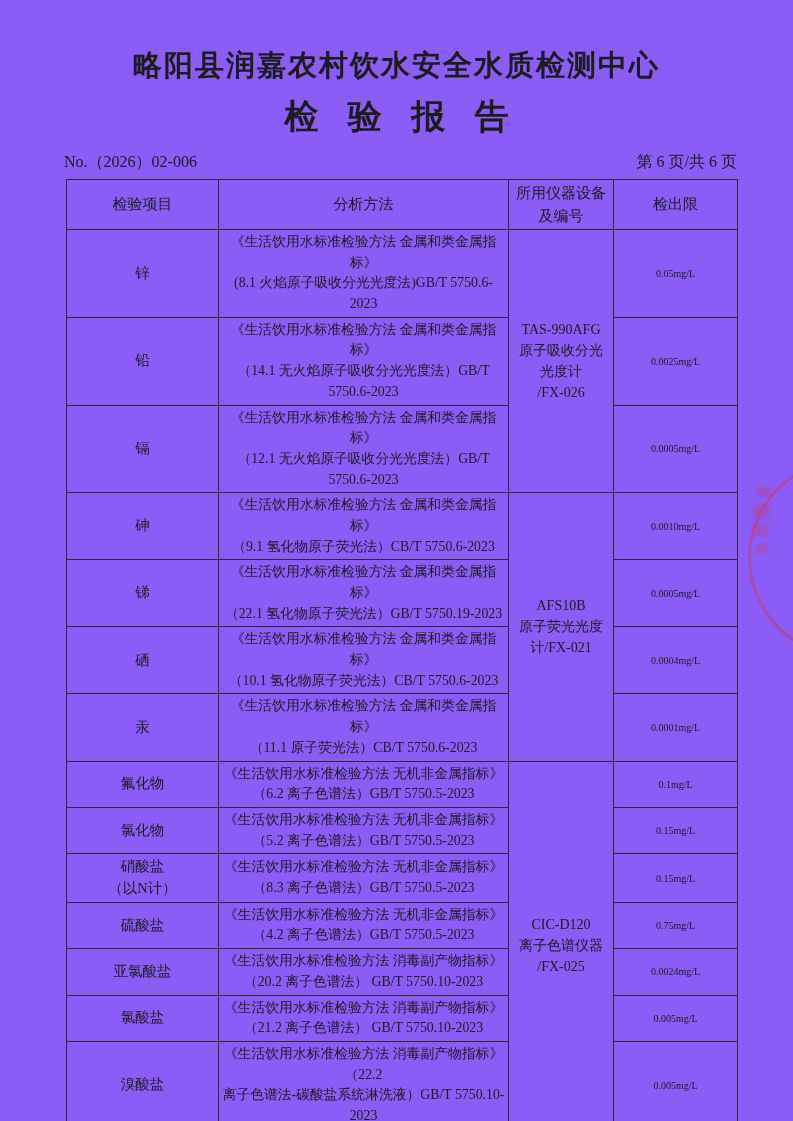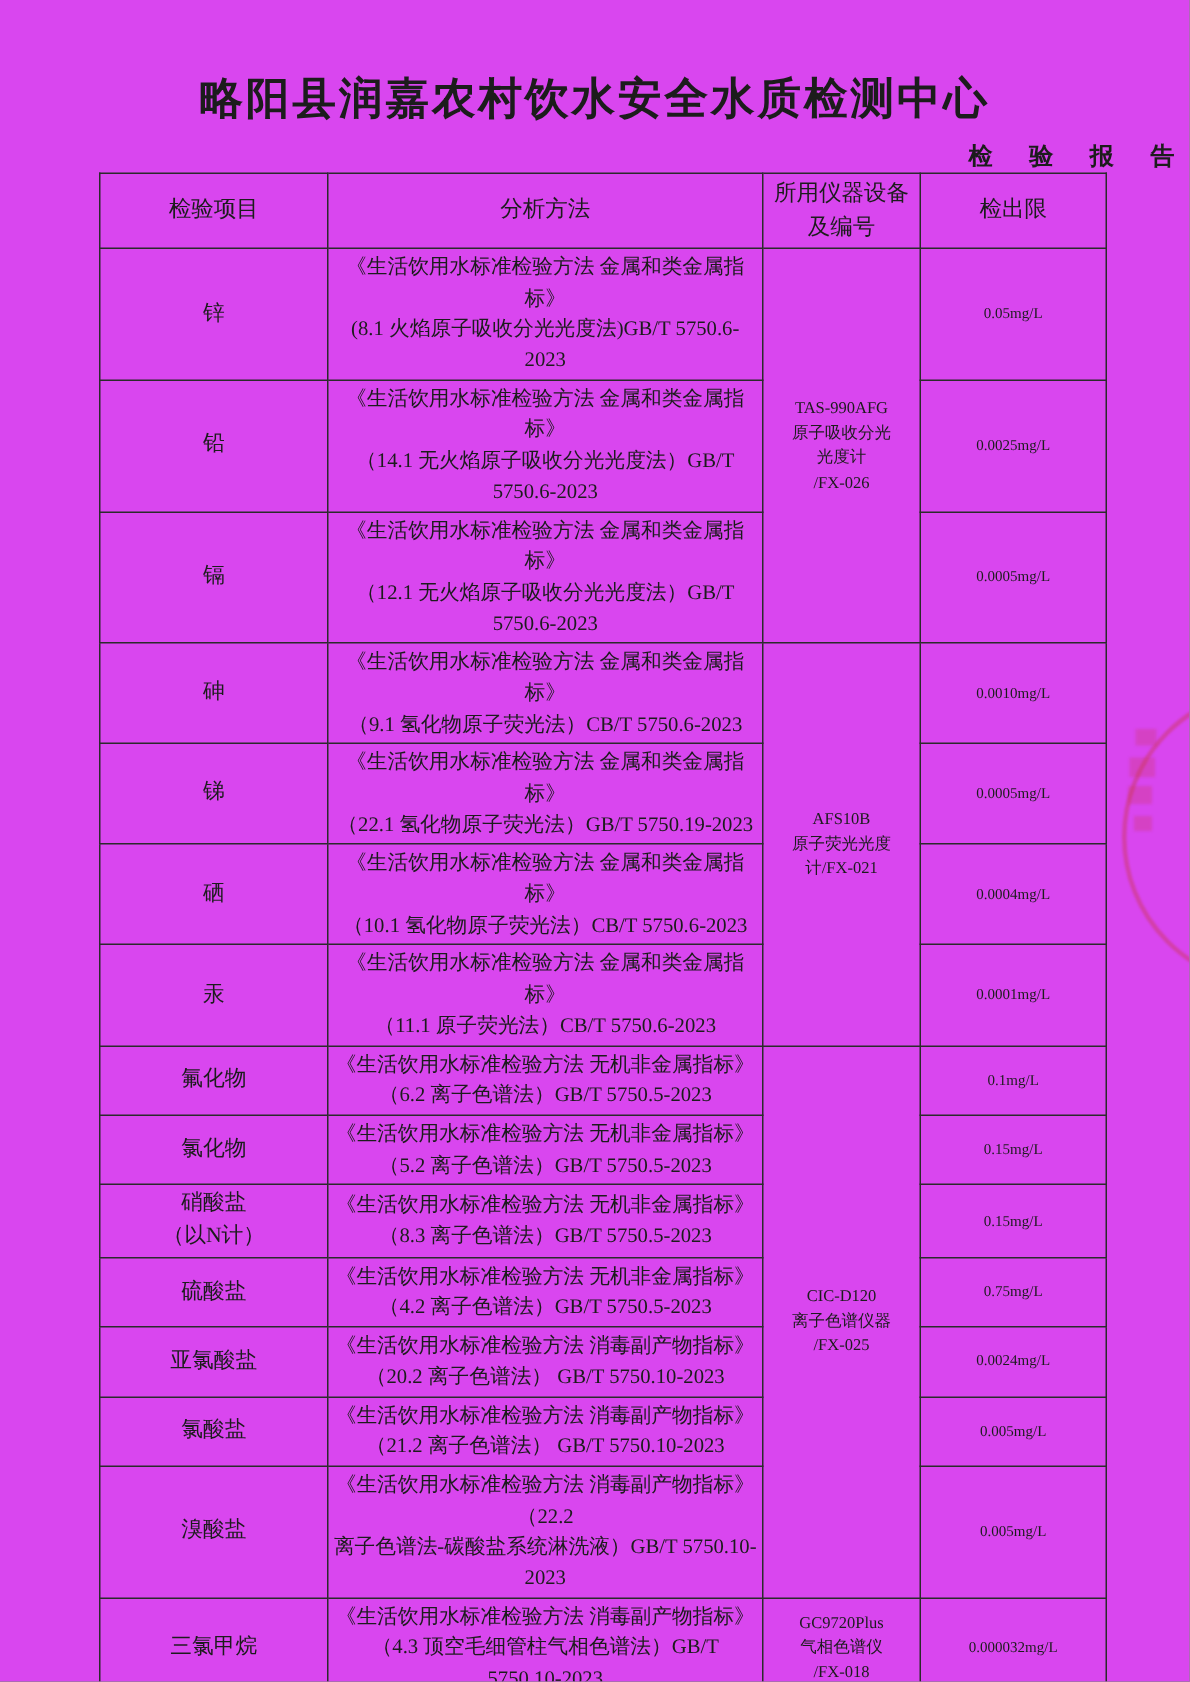--- a/index.html
+++ b/index.html
@@ -1,38 +1,38 @@
 <!DOCTYPE html>
 <html lang="zh"><head>
 <meta charset="utf-8">
 <style>
   * { margin:0; padding:0; box-sizing:border-box; }
   html,body { background:#888; }
   .page {
     position:relative;
     width:793px; height:1121px;
     margin:0 auto;
-    background:#d946ef;
+    background:#8b5cf6;
     overflow:hidden;
     color:#1c1c1c;
     font-family:"Liberation Serif", serif;
   }
   .title {
     margin-top:46px;
     text-align:center;
     font-family:"Liberation Sans", sans-serif;
     font-size:29px;
     font-weight:700;
     letter-spacing:2px;
   }
   .subtitle {
     margin-top:8px;
-    text-align:right;
+    text-align:center;
     font-family:"Liberation Sans", sans-serif;
-    font-size:16px;
+    font-size:34px;
     font-weight:700;
     letter-spacing:10px;
     text-indent:10px;
   }
   .meta-row {
     display:flex;
     justify-content:space-between;
     align-items:flex-end;
     margin:12px 56px 6px 64px;
     font-size:16px;
@@ -54,21 +54,21 @@
   table.report { border:1.5px solid #222; }
   thead th {
     height:44px;
     font-weight:400;
     font-size:15px;
     line-height:1.25;
   }
   tbody td { height:42px;margin-top:44px; }
   .c-item   { font-size:14.5px; line-height:1.3; }
   .c-method { font-size:13.8px; }
-  .c-instr  { font-size:11px; line-height:1.55; }
+  .c-instr  { font-size:14px; line-height:1.55; }
   .c-limit  { font-size:10px; }
   
   .seal {
     position:absolute;
     left:748px; top:458px;
     width:200px; height:200px;
     border-radius:50%;
     border:3.5px solid rgba(205,55,85,0.45);
     filter:blur(0.7px);
     pointer-events:none;
@@ -85,20 +85,24 @@
   .m4 { left:756px; top:544px; width:12px; height:10px; }
 </style>
 </head>
 <body>
 
 <div class="page">
 
   <div class="title">略阳县润嘉农村饮水安全水质检测中心</div>
   <div class="subtitle">检 验 报 告</div>
 
+  <div class="meta-row">
+    <span>No.（2026）02-006</span>
+    <span>第 6 页/共 6 页</span>
+  </div>
 
   <table class="report">
     <colgroup>
       <col style="width:152px">
         <col style="width:290px">
         <col style="width:105px">
         <col style="width:124px">
     </colgroup>
     <thead>
       <tr>

